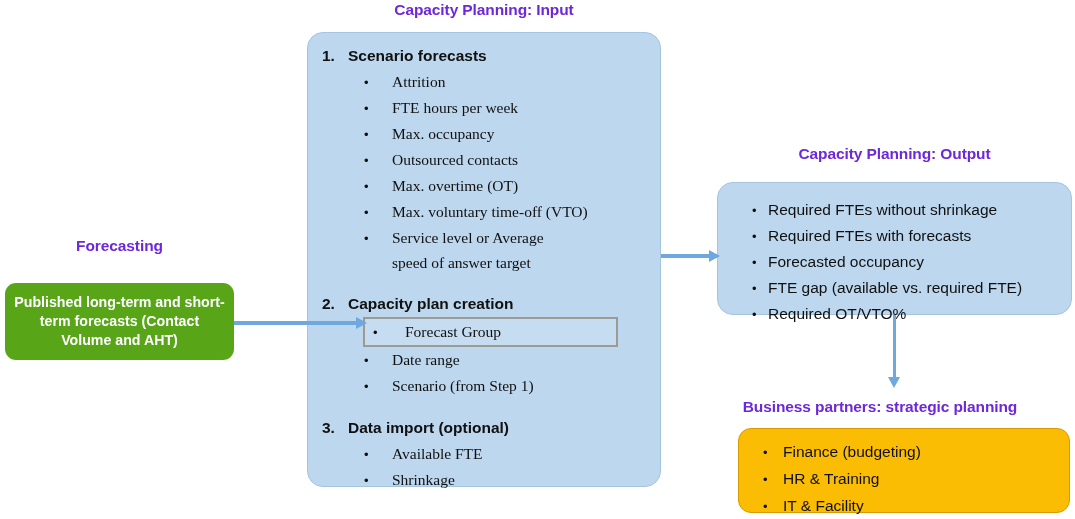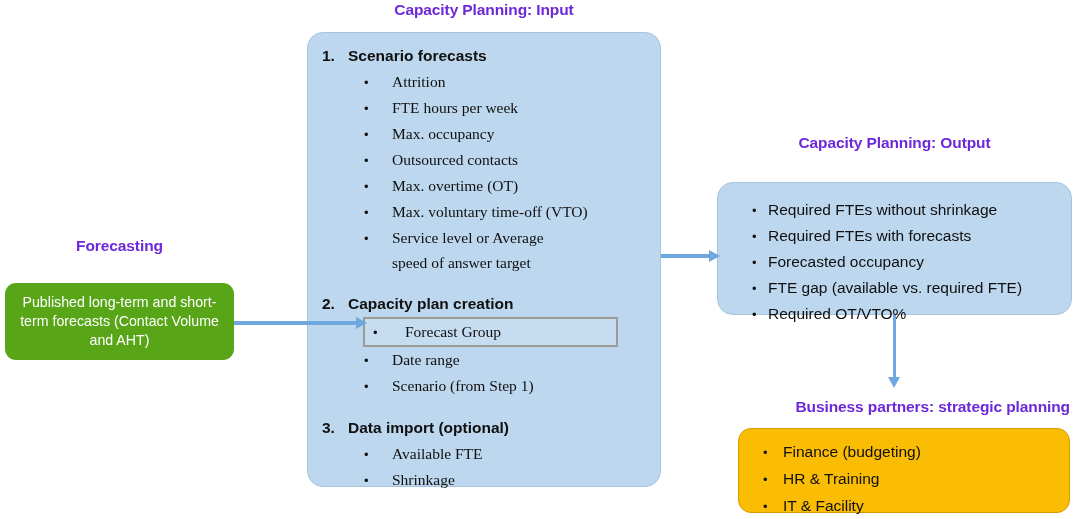--- a/index.html
+++ b/index.html
@@ -36,20 +36,21 @@
     box-sizing: border-box;
   }
   .box-blue {
     background: #bdd7ee;
     border: 1px solid #a4c4e0;
     border-radius: 16px;
   }
   .box-green {
     background: #58a618;
     border-radius: 11px;
+    font-weight: bold;
   }
   .box-yellow {
     background: #fbbc04;
     border: 1px solid #d79b00;
     border-radius: 13px;
   }
 
   
   .numlist {
     position: absolute;
@@ -204,23 +205,23 @@
 </style>
 </head>
 <body>
 
 <div id="canvas">
 
   <div class="heading" style="left:307px; top:1px; width:354px;">Capacity Planning: Input</div>
 
   <div class="heading" style="left:5px; top:237px; width:229px;">Forecasting</div>
 
-  <div class="heading" style="left:717px; top:134px; width:355px;">Capacity Planning: Output</div>
-
-  <div class="heading" style="left:738px; top:398px; width:332px;text-align:right;">Business partners: strategic planning</div>
+  <div class="heading" style="left:717px; top:145px; width:355px;">Capacity Planning: Output</div>
+
+  <div class="heading" style="left:714px; top:398px; width:332px;">Business partners: strategic planning</div>
 
   <div class="box box-green" style="left:5px; top:283px; width:229px; height:77px;">
     <div class="green-text">Published long-term and short-term forecasts (Contact Volume and AHT)</div>
   </div>
 
   <div class="box box-blue" style="left:307px; top:32px; width:354px; height:455px;">
     <div class="numlist" id="input-steps">
         <div class="num-item">
           <div class="num-head">
             <span class="idx">1.</span>

